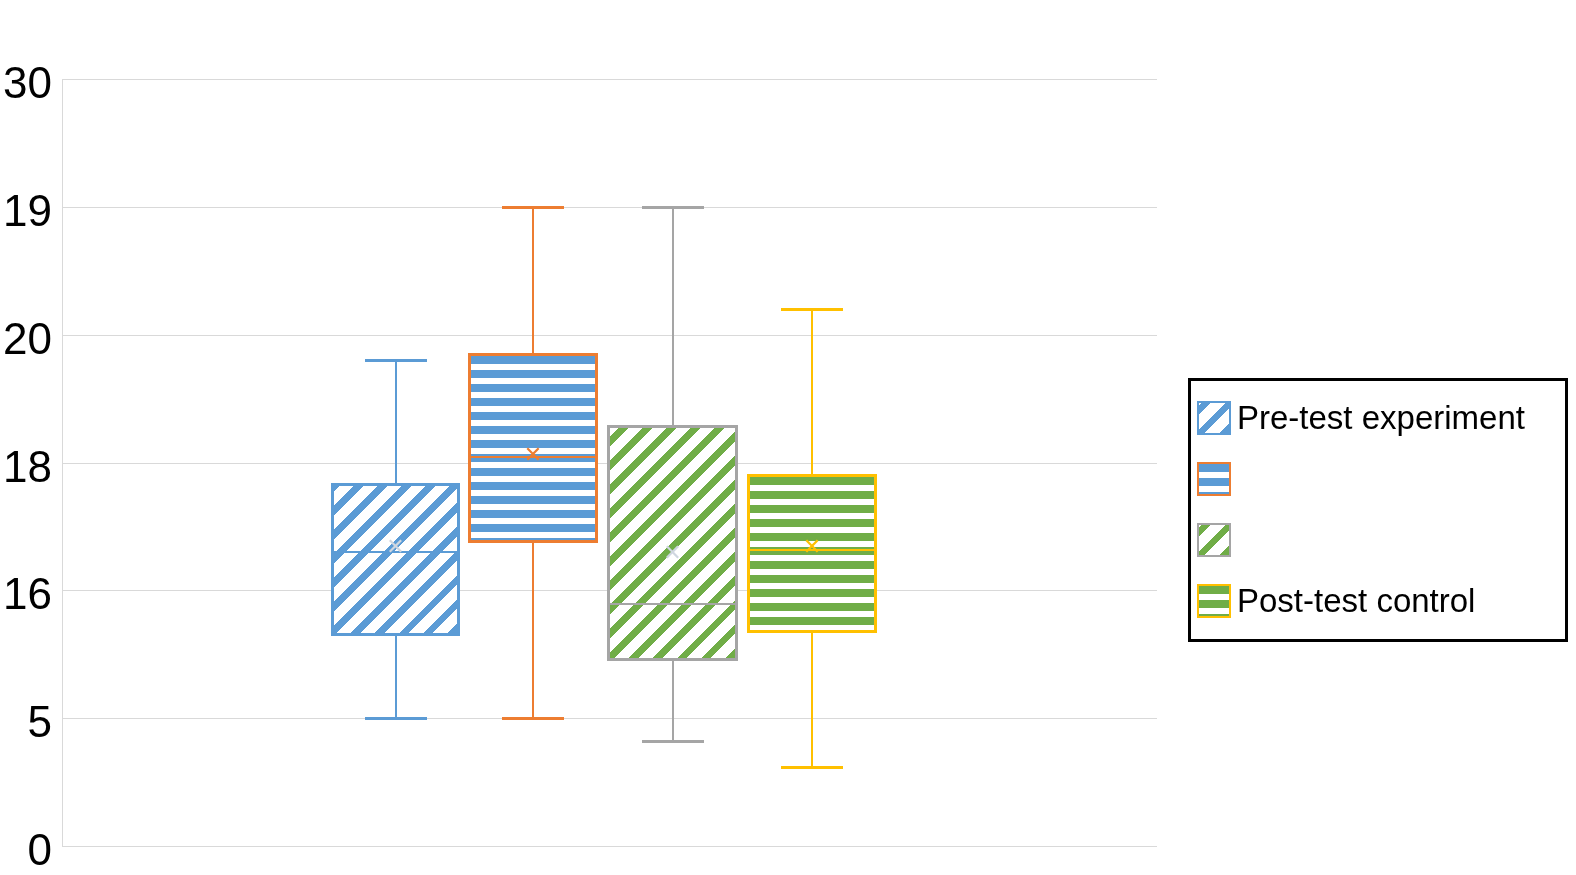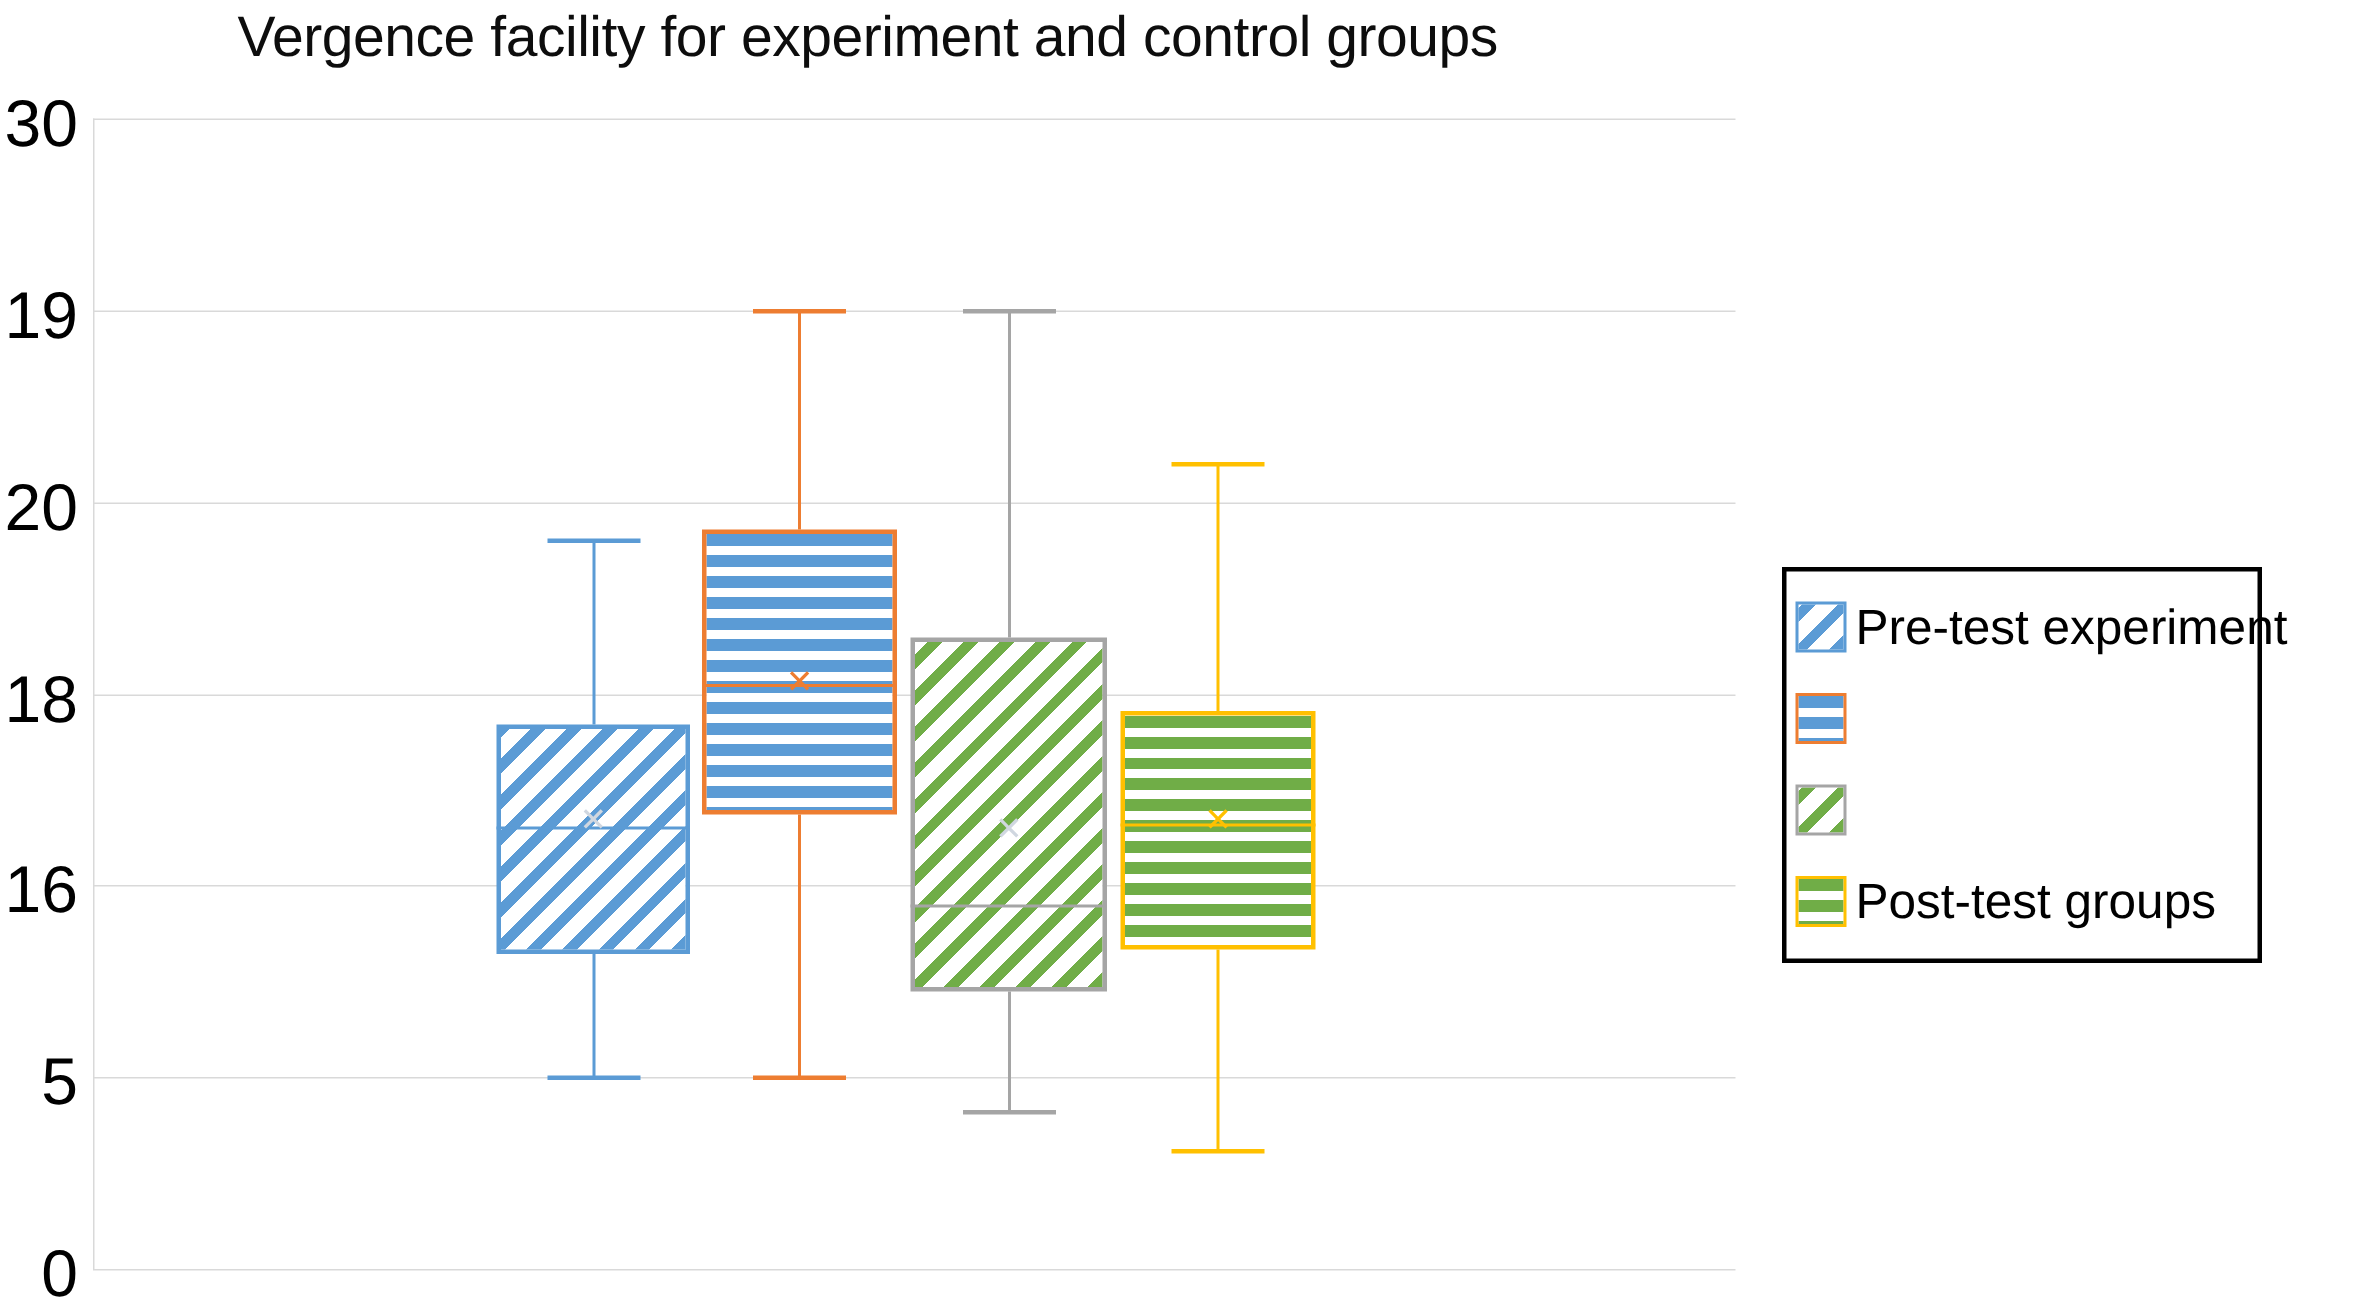--- a/index.html
+++ b/index.html
@@ -93,21 +93,21 @@
   .fill-horz-green{
     background-image:repeating-linear-gradient(180deg,
       #70ad47 0px,#70ad47 8px,
       #ffffff 8px,#ffffff 14px);
   }
 
   
   .legend{
     position:absolute;
     left:1188px;top:378px;
-    width:320px;
+    width:380px;
     border:3px solid #000000;
     background:#ffffff;
     padding:6px 4px 8px 6px;
     box-sizing:border-box;
   }
   .legend-item{
     display:flex;align-items:center;
     height:61px;
   }
   .legend-swatch{
@@ -121,21 +121,20 @@
     color:#000000;
     white-space:nowrap;
     line-height:1;
   }
 </style>
 </head>
 <body>
 
 <div id="chart-root">
 
-  <div class="chart-title">Vergence facility for experiment and control groups</div>
 
   <div class="plot-area" id="plot-area">
     <div class="axis-line"></div>
     <div id="gridlines">
         <div class="gridline" style="top: 0px;"></div>
         <div class="gridline" style="top: 127.833px;"></div>
         <div class="gridline" style="top: 255.667px;"></div>
         <div class="gridline" style="top: 383.5px;"></div>
         <div class="gridline" style="top: 511.333px;"></div>
         <div class="gridline" style="top: 639.167px;"></div>
@@ -198,18 +197,18 @@
           <span class="legend-label">Pre-test experiment</span>
         </div>
         <div class="legend-item">
           <span class="legend-swatch fill-horz-blue" style="border: 2px solid rgb(237, 125, 49);"></span>
         </div>
         <div class="legend-item">
           <span class="legend-swatch fill-diag-green" style="border: 2px solid rgb(165, 165, 165);"></span>
         </div>
         <div class="legend-item">
           <span class="legend-swatch fill-horz-green" style="border: 2px solid rgb(255, 192, 0);"></span>
-          <span class="legend-label">Post-test groups</span>
+          <span class="legend-label">Post-test control</span>
         </div>
       </div>
   </div>
 
 </div>
 
 </body></html>

